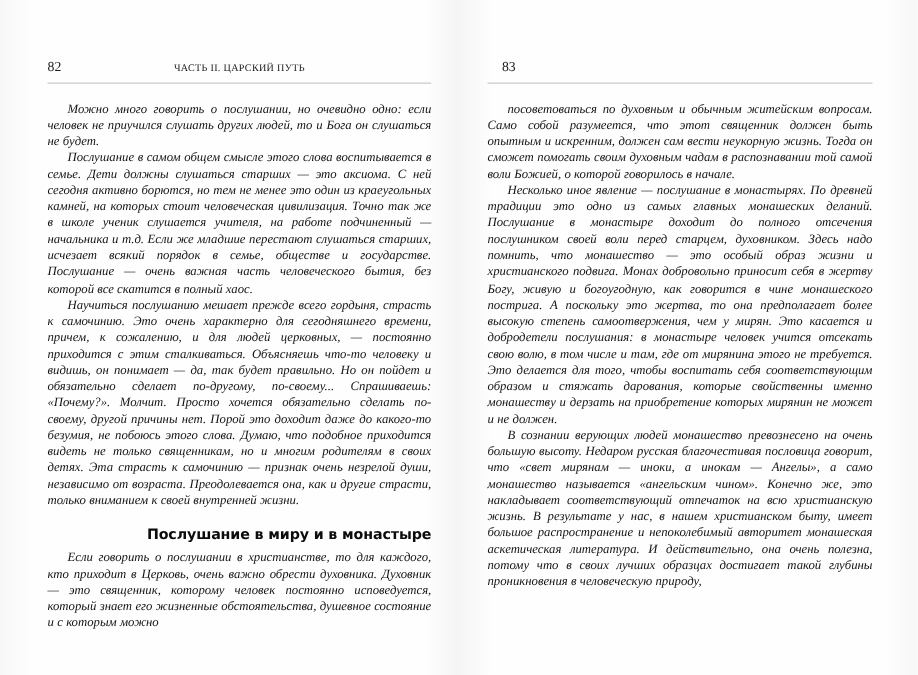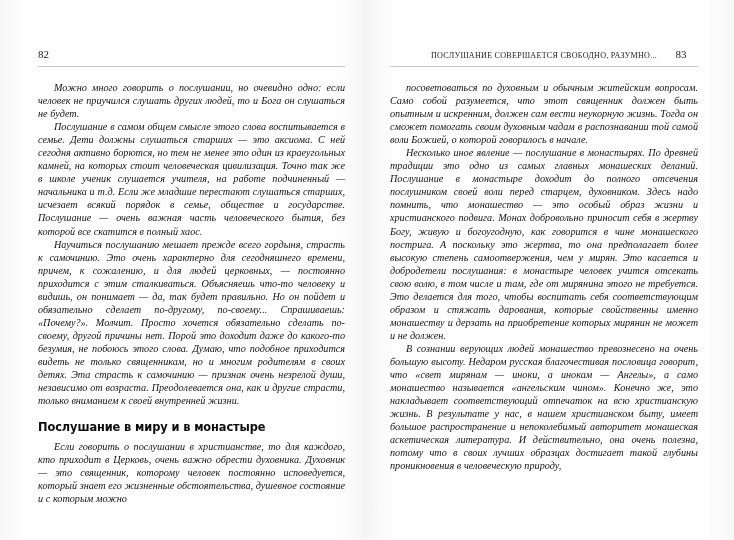--- a/index.html
+++ b/index.html
@@ -94,56 +94,56 @@
     word-spacing: 0.1px;
     color: #131313;
     font-style: italic;
   }
 
   .section-heading {
     margin: 13px 0 6px 0;
     font-family: "DejaVu Sans", "Liberation Sans", sans-serif;
     font-size: 11.4px;
     font-weight: bold;
-    text-align: left;
+    text-align: right;
     letter-spacing: -0.1px;
     color: #0c0c0c;
   }
 </style>
 </head>
 <body>
 
 <div class="spread">
 
   <div class="page page-left">
     <div class="page-inner">
 
       <div class="running-head rh-verso">
         <span class="folio">82</span>
+        <span class="rh-title">ЧАСТЬ II. ЦАРСКИЙ ПУТЬ</span>
       </div>
       <div class="head-rule"></div>
 
       <div class="body-text">
         <p>Можно много говорить о послушании, но очевидно одно: если человек не приучился слушать других людей, то и Бога он слушаться не будет.</p>
         <p>Послушание в самом общем смысле этого слова воспиты­вается в семье. Дети должны слушаться старших — это аксио­ма. С ней сегодня активно борются, но тем не менее это один из краеугольных камней, на которых стоит человеческая ци­вилизация. Точно так же в школе ученик слушается учителя, на работе подчиненный — начальника и т.д. Если же младшие перестают слушаться старших, исчезает всякий порядок в се­мье, обществе и государстве. Послушание — очень важная часть человеческого бытия, без которой все скатится в полный хаос.</p>
         <p>Научиться послушанию мешает прежде всего гордыня, страсть к самочинию. Это очень характерно для сегодняш­него времени, причем, к сожалению, и для людей церков­ных, — постоянно приходится с этим сталкиваться. Объясня­ешь что-то человеку и видишь, он понимает — да, так будет правильно. Но он пойдет и обязательно сделает по-другому, по-своему... Спрашиваешь: «Почему?». Молчит. Просто хочет­ся обязательно сделать по-своему, другой причины нет. По­рой это доходит даже до какого-то безумия, не побоюсь этого слова. Думаю, что подобное приходится видеть не только свя­щенникам, но и многим родителям в своих детях. Эта страсть к самочинию — признак очень незрелой души, независимо от возраста. Преодолевается она, как и другие страсти, толь­ко вниманием к своей внутренней жизни.</p>
 
         <h2 class="section-heading">Послушание в миру и в монастыре</h2>
 
         <p>Если говорить о послушании в христианстве, то для каждого, кто приходит в Церковь, очень важно обрести духовника. Духовник — это священник, которому человек постоянно исповедуется, который знает его жизненные обстоятельства, душевное состояние и с которым можно</p>
       </div>
 
     </div>
   </div>
 
   <div class="page page-right">
     <div class="page-inner">
 
       <div class="running-head rh-recto">
-        <span class="rh-title">ПОСЛУШАНИЕ СОВЕРШАЕТСЯ СВОБОДНО, РАЗУМНО...</span>
         <span class="folio">83</span>
       </div>
       <div class="head-rule"></div>
 
       <div class="body-text">
         <p>посоветоваться по духовным и обычным житейским во­просам. Само собой разумеется, что этот священник должен быть опытным и искренним, должен сам вести неукорную жизнь. Тогда он сможет помогать своим духовным чадам в распознавании той самой воли Божией, о которой говори­лось в начале.</p>
         <p>Несколько иное явление — послушание в монастырях. По древней традиции это одно из самых главных монаше­ских деланий. Послушание в монастыре доходит до полного отсечения послушником своей воли перед старцем, духов­ником. Здесь надо помнить, что монашество — это особый образ жизни и христианского подвига. Монах добровольно приносит себя в жертву Богу, живую и богоугодную, как говорится в чине монашеского пострига. А поскольку это жертва, то она предполагает более высокую степень само­отвержения, чем у мирян. Это касается и добродетели по­слушания: в монастыре человек учится отсекать свою волю, в том числе и там, где от мирянина этого не требуется. Это делается для того, чтобы воспитать себя соответствующим образом и стяжать дарования, которые свойственны имен­но монашеству и дерзать на приобретение которых миря­нин не может и не должен.</p>
         <p>В сознании верующих людей монашество превозне­сено на очень большую высоту. Недаром русская благо­честивая пословица говорит, что «свет мирянам — ино­ки, а инокам — Ангелы», а само монашество называется «ангельским чином». Конечно же, это накладывает соот­ветствующий отпечаток на всю христианскую жизнь. В ре­зультате у нас, в нашем христианском быту, имеет большое распространение и непоколебимый авторитет монашеская аскетическая литература. И действительно, она очень по­лезна, потому что в своих лучших образцах достигает та­кой глубины проникновения в человеческую природу,</p>
       </div>
 

